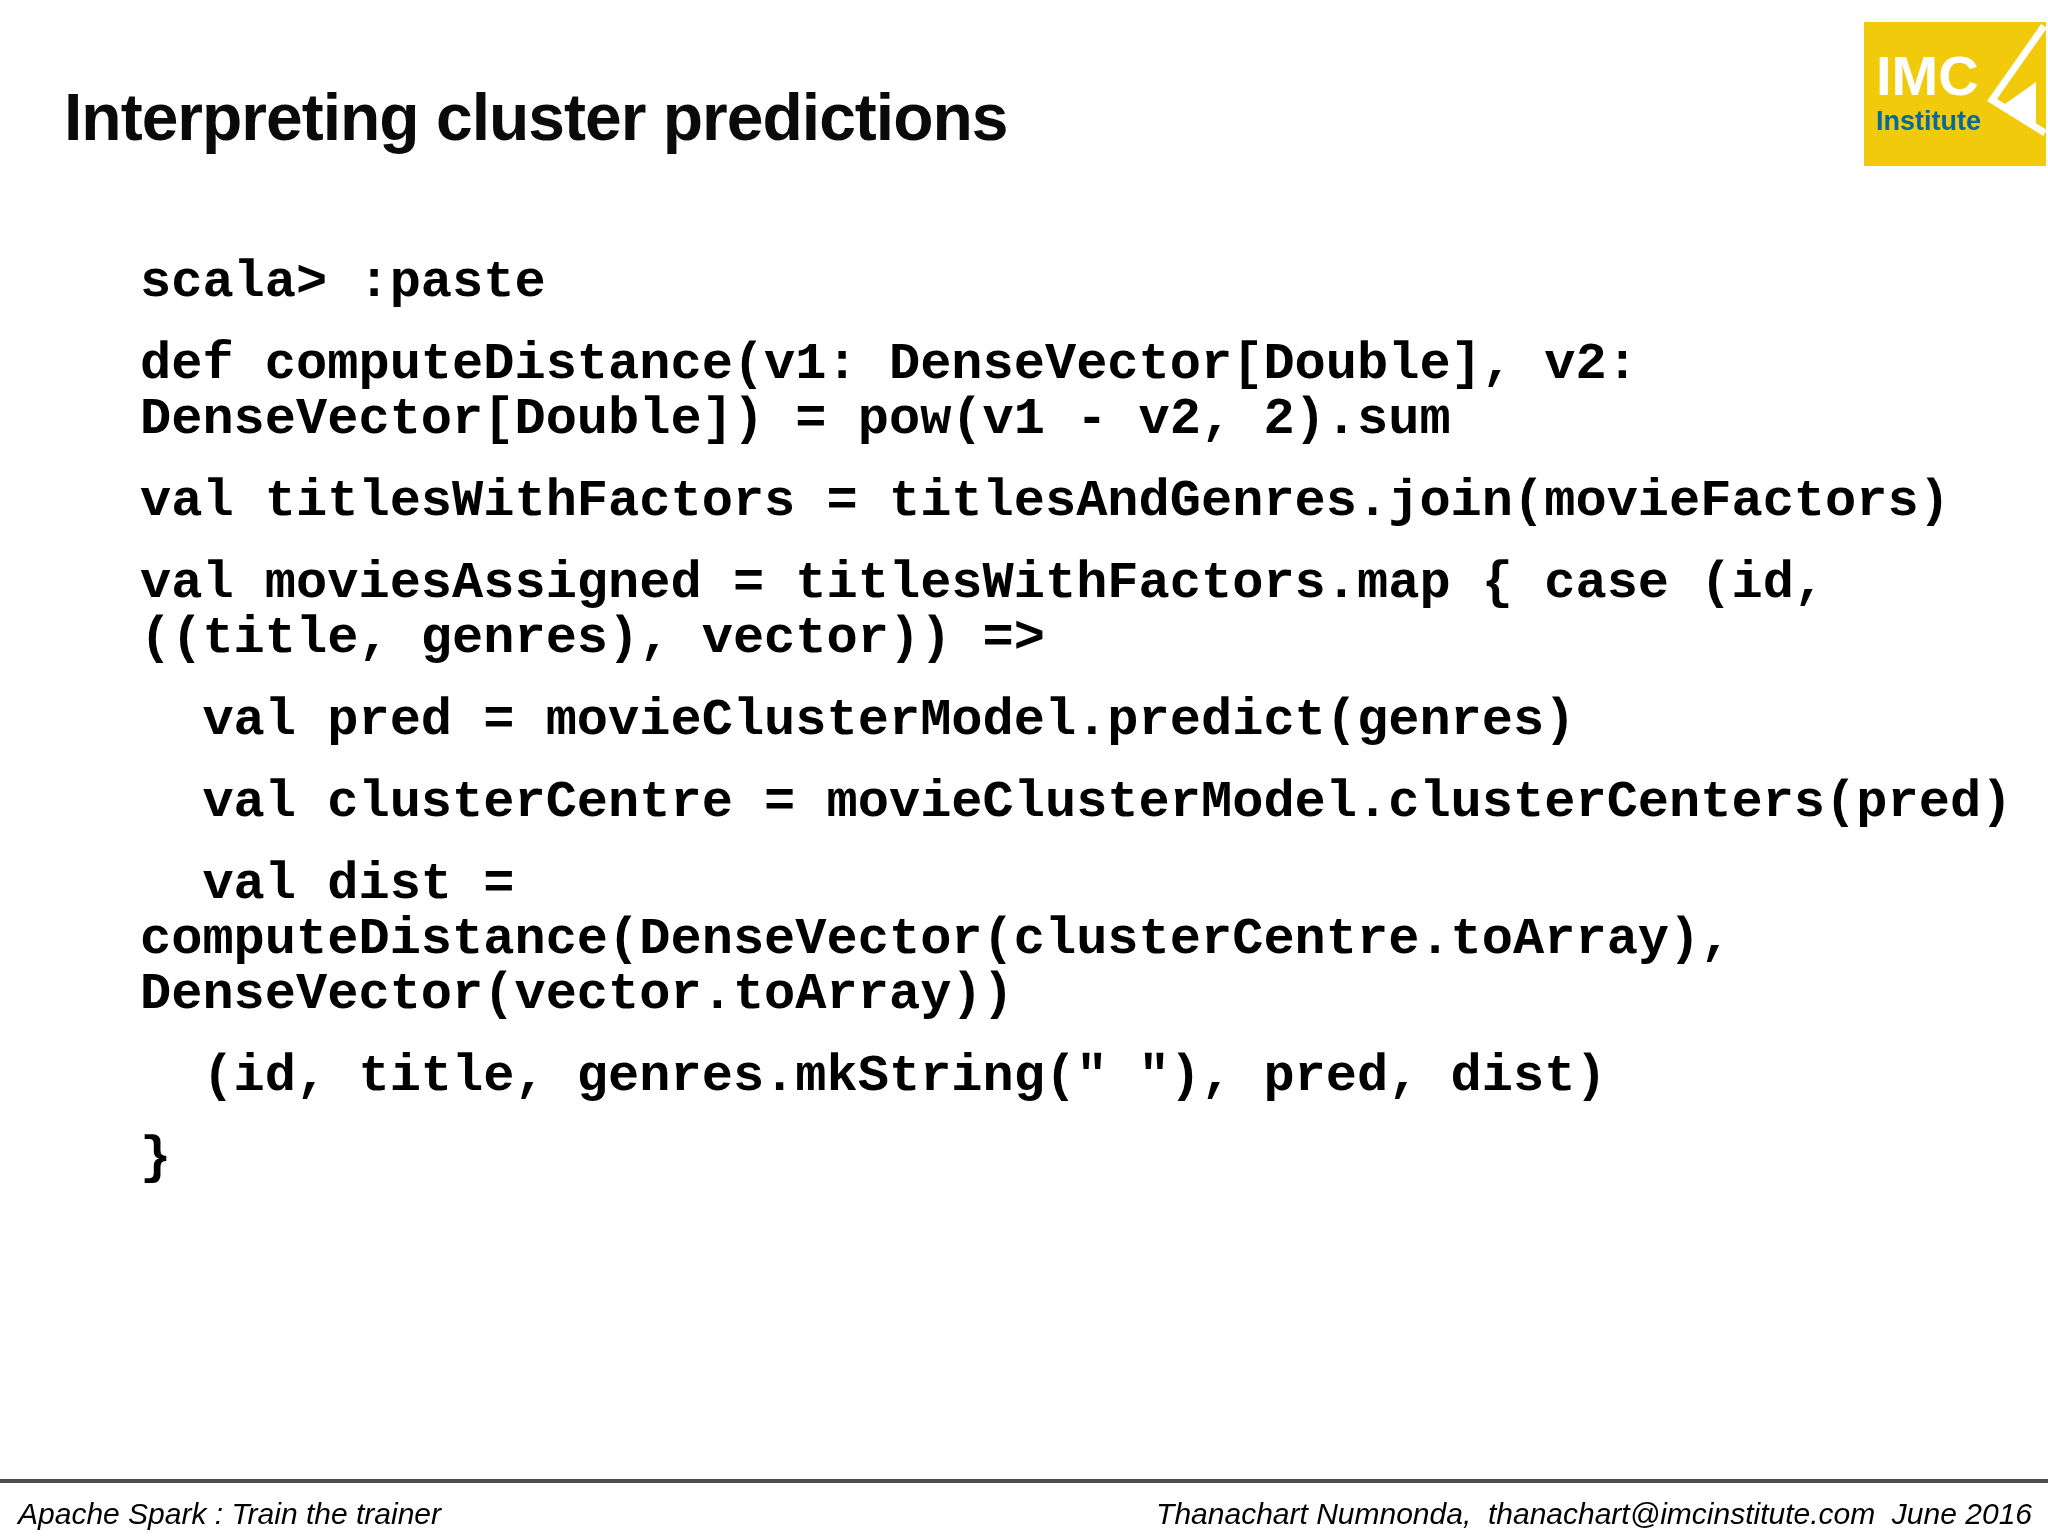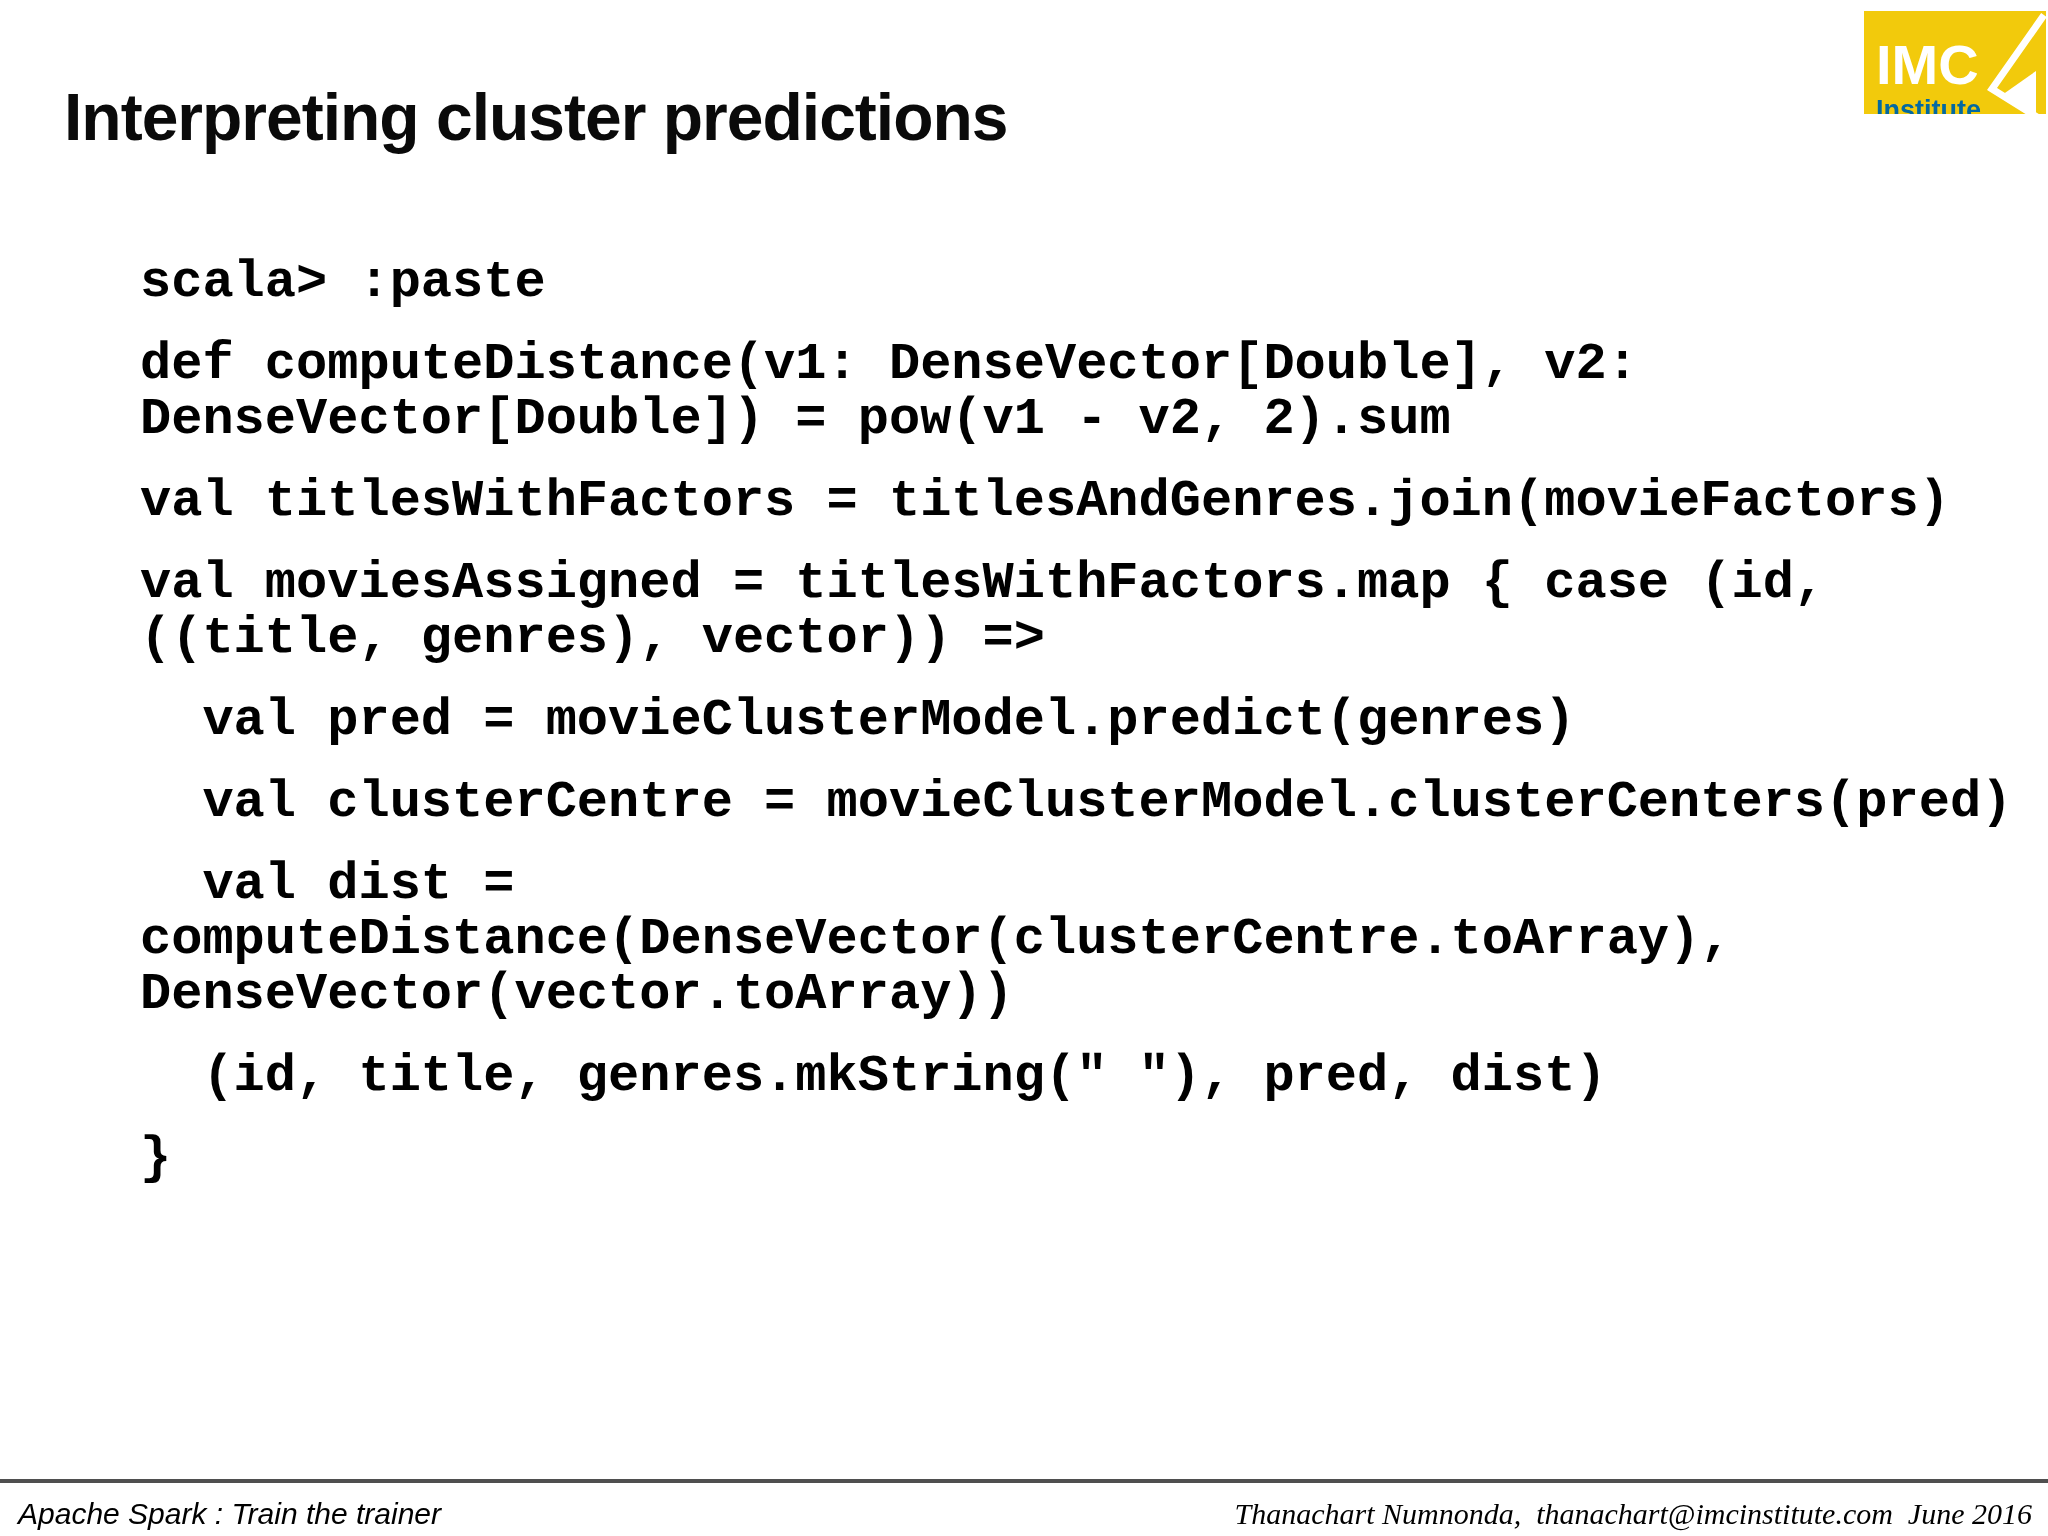--- a/index.html
+++ b/index.html
@@ -16,22 +16,22 @@
     left: 64px; top: 84px;
     font-size: 66px;
     font-weight: bold;
     letter-spacing: -1px;
     line-height: 1;
     color: #0a0a0a;
     white-space: nowrap;
   }
   .logo {
     position: absolute;
-    left: 1864px; top: 11px;
-    width: 182px; height: 103px;
+    left: 1864px; top: 22px;
+    width: 182px; height: 144px;
     overflow: hidden;
   }
   .logo-chevron {
     position: absolute; left: 0; top: 0;
   }
   .logo-imc {
     position: absolute;
     left: 12px; top: 26px;
     font-size: 56px;
     font-weight: bold;
@@ -77,21 +77,20 @@
     text-align: center;
   }
   .footer-right {
     position: absolute;
     right: 16px; top: 1496px;
     font-size: 30px;
     font-style: italic;
     line-height: 36px;
     white-space: pre;
     text-align: right;
-    font-family: Liberation Serif, serif;
   }
 </style>
 </head>
 <body>
 
 <div class="slide-title">Interpreting cluster predictions</div>
 
 <div class="logo" style="background-color: rgb(242, 202, 12);">
   <svg class="logo-chevron" width="182" height="118" viewBox="0 0 182 118">
     <polyline points="180,4 128,78 181,111" fill="none" stroke="#ffffff" stroke-width="7"></polyline>

